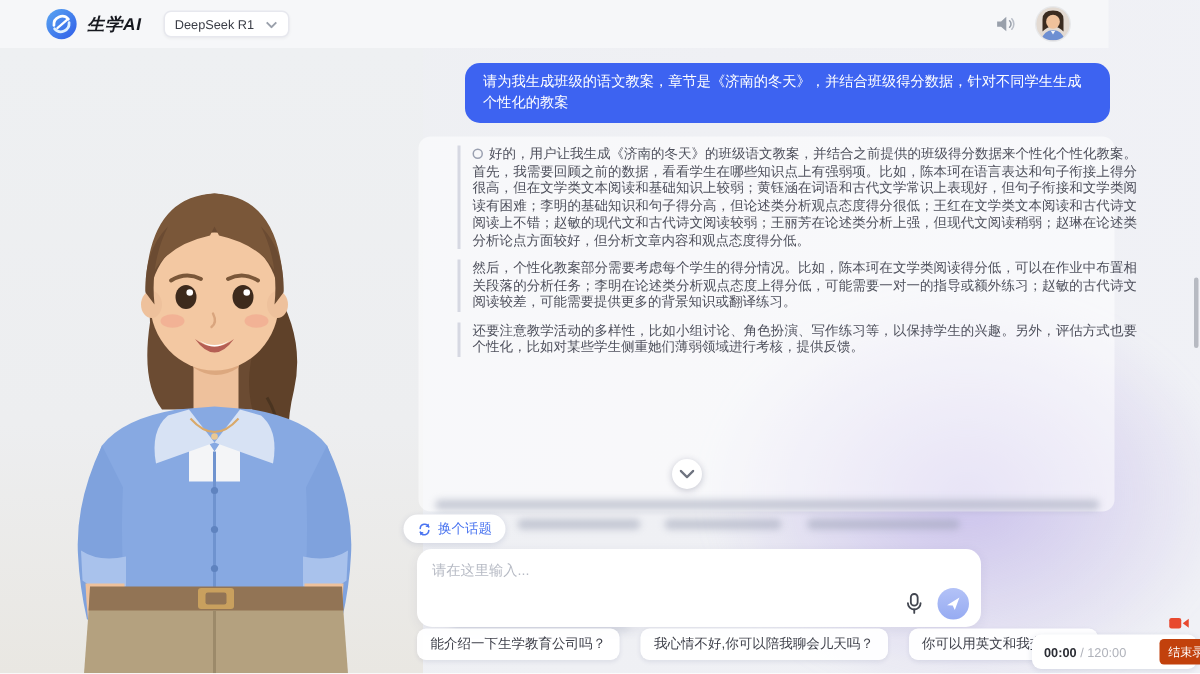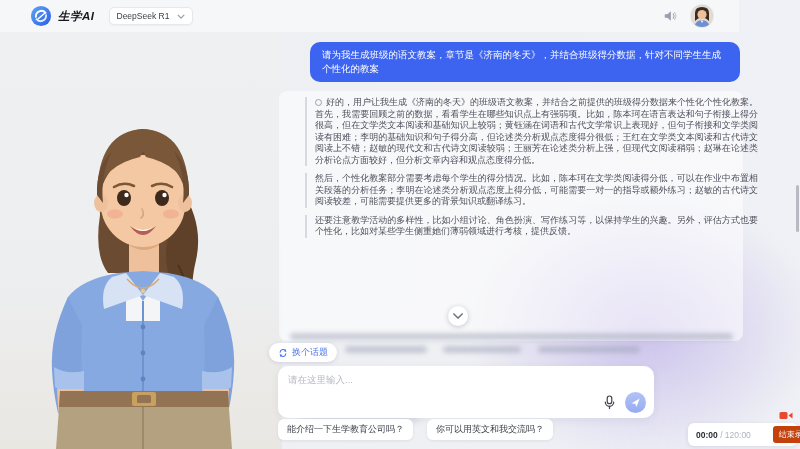--- a/index.html
+++ b/index.html
@@ -243,20 +243,21 @@
         <svg width="11" height="11" viewBox="0 0 16 16">
           <path d="M2 9.5 L14 2 L9.5 14 L7.5 9.8 Z" fill="#ffffff"></path>
         </svg>
       </div>
     </div>
   </div>
 
   <div class="chip-ghost" style="left:300px; top:412px; width:120px; height:10px;"></div>
   <div class="chips">
     <div class="chip">能介绍一下生学教育公司吗？</div>
+    <div class="chip">我心情不好,你可以陪我聊会儿天吗？</div>
     <div class="chip">你可以用英文和我交流吗？</div>
   </div>
 
   <svg class="rec-icon" width="14" height="11" viewBox="0 0 14 11">
     <rect x="0.5" y="2" width="8" height="7" rx="1.5" fill="#e8492f"></rect>
     <path d="M9.5 5.5 L13.5 2.5 L13.5 8.5 Z" fill="#e8492f"></path>
   </svg>
   <div class="recorder">
     <div class="timer">
       <span class="elapsed">00:00</span>

